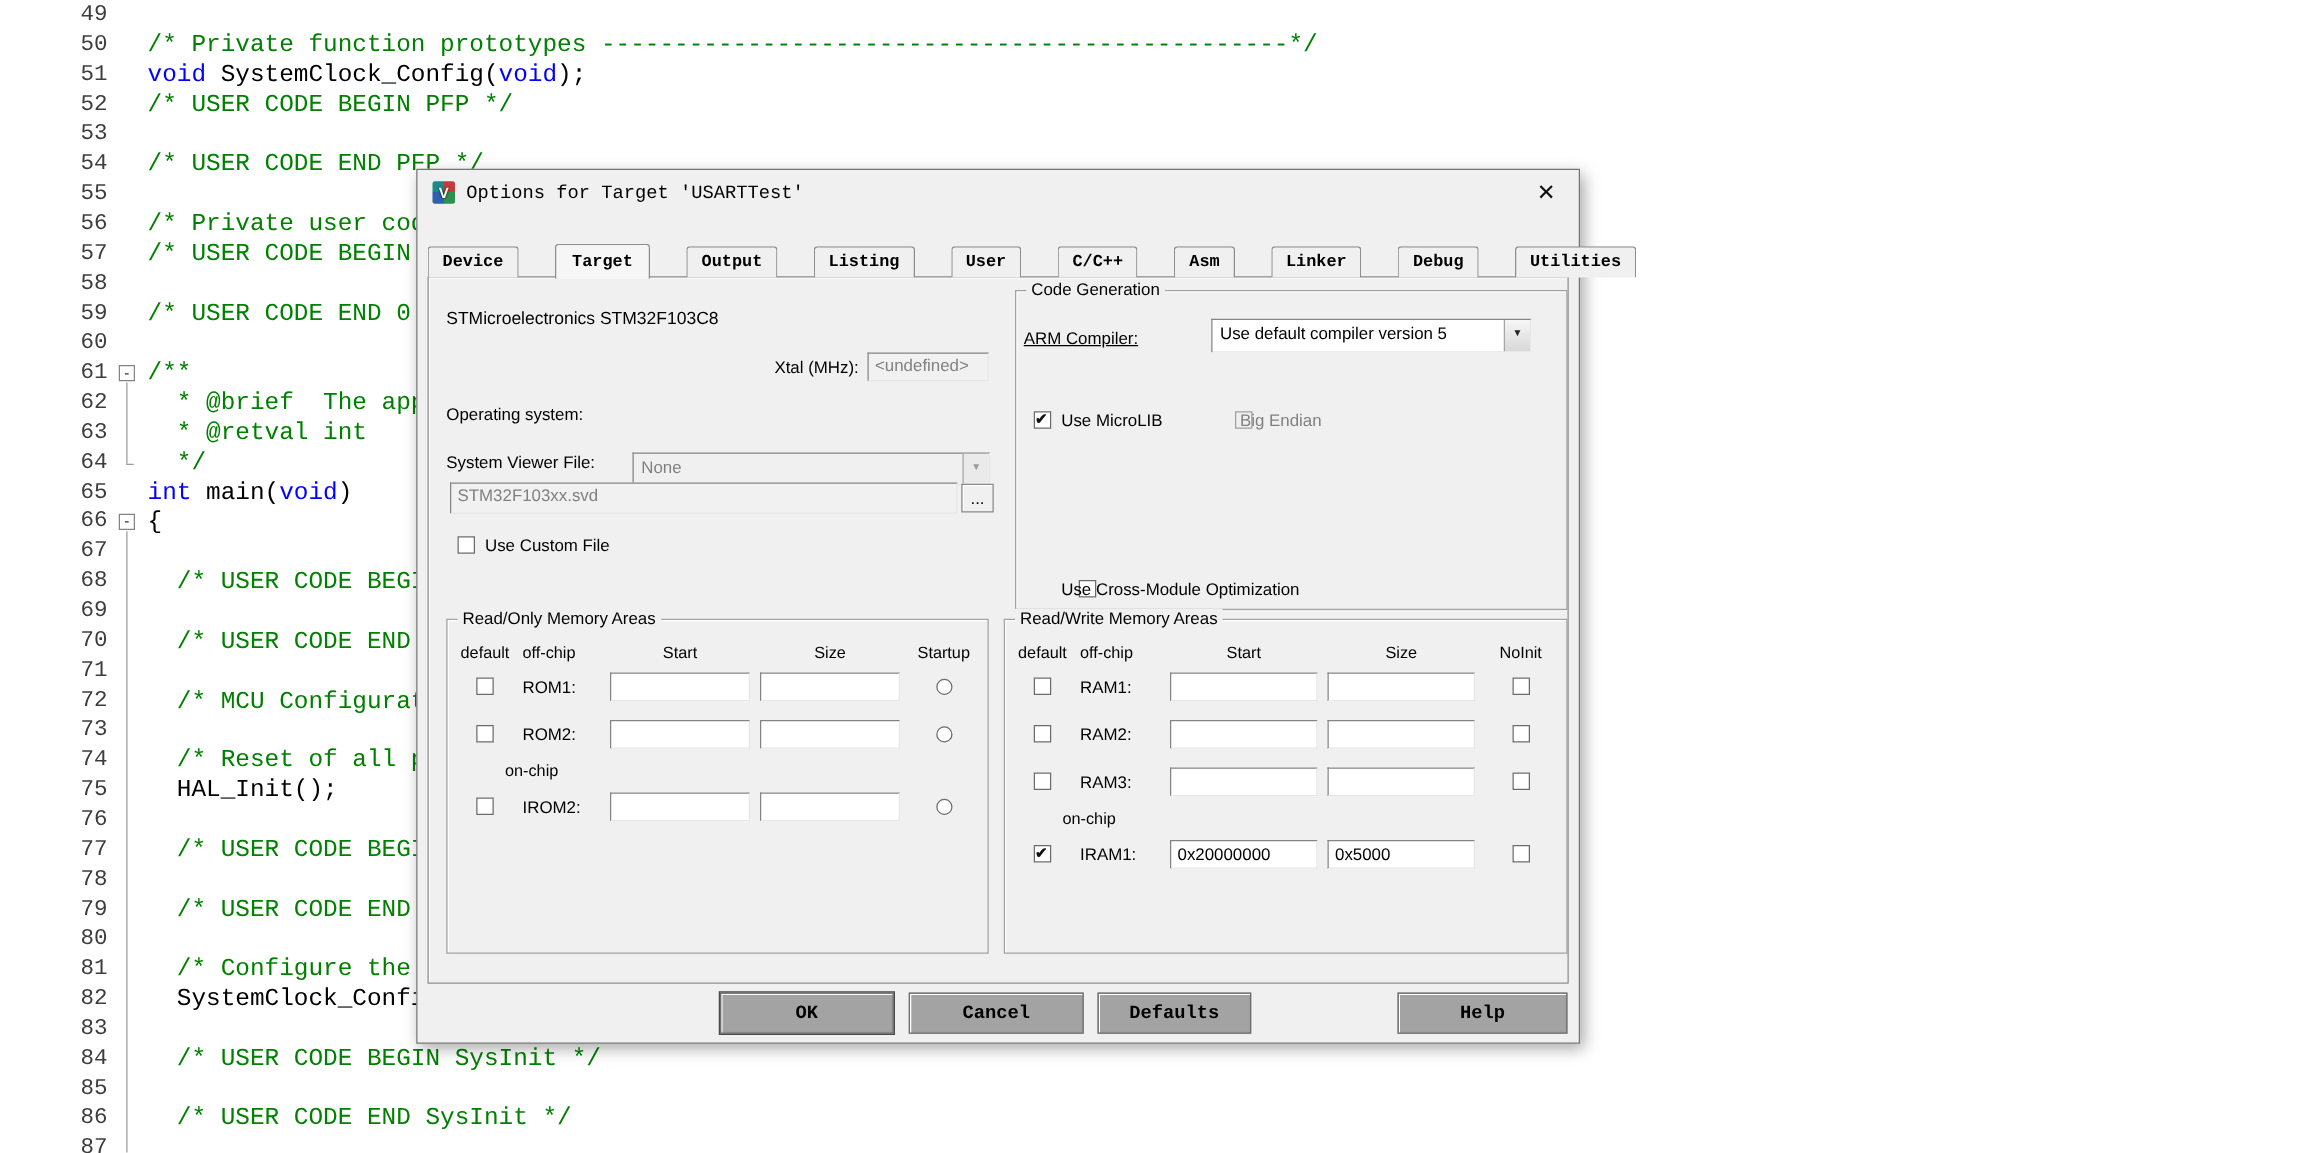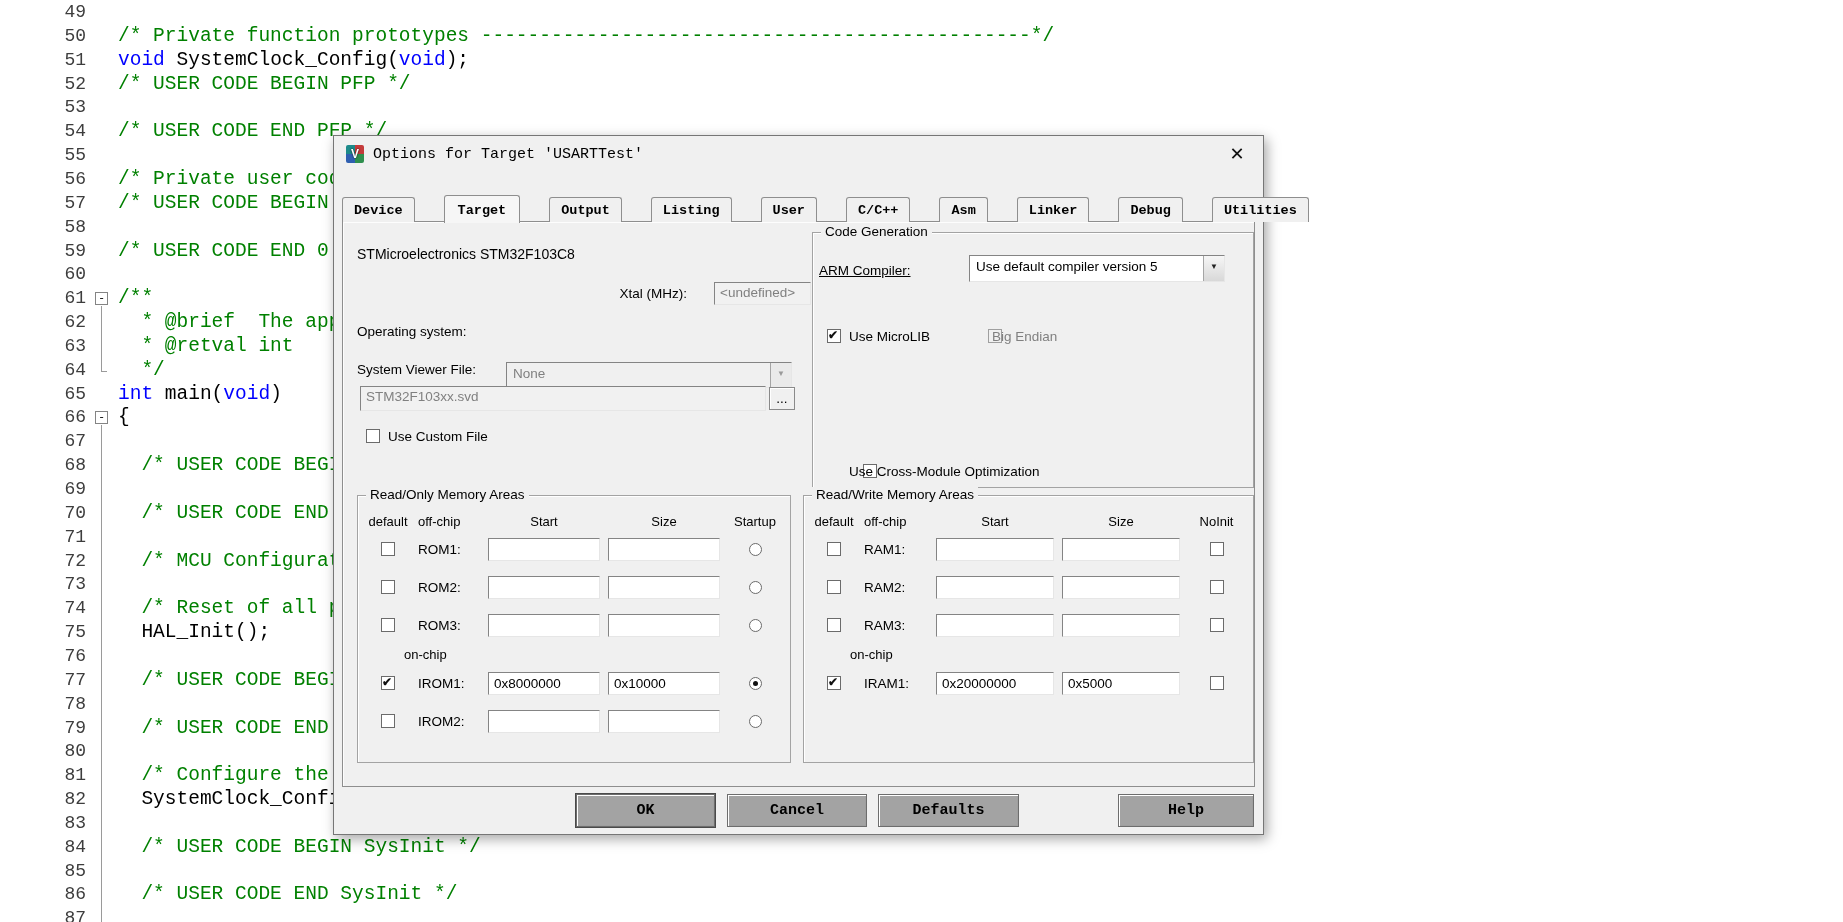--- a/index.html
+++ b/index.html
@@ -100,21 +100,21 @@
 
   
   .btnrow { position:absolute; left:0; top:658px; width:100%; height:33px; }
   .btn { position:absolute; height:33px; background:#a3a3a3; border:1px solid #6d6d6d;
          box-shadow:inset 1px 1px 0 #ffffff, inset -1px -1px 0 #9f9f9f;
          font-family:"Liberation Mono", monospace; font-weight:700; font-size:15px;
          text-align:center; line-height:31px; }
   .btn.defaultbtn { box-shadow:0 0 0 1px #4a4a4a, inset 1px 1px 0 #ffffff, inset -1px -1px 0 #9f9f9f; }
   .btn:nth-child(1) { left:242px; width:139px; }
   .btn:nth-child(2) { left:393px; width:140px; }
-  .btn:nth-child(3) { left:544px; width:141px; }
+  .btn:nth-child(3) { left:544px; width:123px; }
   .btn:nth-child(4) { left:784px; width:136px; }
 </style>
 </head>
 <body>
 
 <div id="editor">
     <div class="ed-line" style="top: 1px;"><span class="ln">49</span><span class="code"></span></div>
     <div class="ed-line" style="top: 24.85px;"><span class="ln">50</span><span class="code"><span class="tk-c">/* Private function prototypes -----------------------------------------------*/</span></span></div>
     <div class="ed-line" style="top: 48.7px;"><span class="ln">51</span><span class="code"><span class="tk-k">void</span><span class="tk-p"> SystemClock_Config(</span><span class="tk-k">void</span><span class="tk-p">);</span></span></div>
     <div class="ed-line" style="top: 72.55px;"><span class="ln">52</span><span class="code"><span class="tk-c">/* USER CODE BEGIN PFP */</span></span></div>
@@ -180,21 +180,21 @@
       <div class="tab">Debug</div>
       <div class="tab">Utilities</div>
     </div>
 
   <div class="page">
 
     
     <div class="abs lbl" style="left:14px; top:24px; font-size:14px;">STMicroelectronics STM32F103C8</div>
 
     <div class="abs lbl" style="left:199px; top:64px; width:145px; text-align:right;">Xtal (MHz):</div>
-    <div class="abs tfield disabled" style="left:351px; top:60px; width:97px; height:23px;margin-left:20px;">&lt;undefined&gt;</div>
+    <div class="abs tfield disabled" style="left:351px; top:60px; width:97px; height:23px;">&lt;undefined&gt;</div>
 
     <div class="abs lbl" style="left:14px; top:102px;">Operating system:</div>
     <div class="abs combo disabled" style="left:163px; top:96px; width:286px; height:26px;">
       <span class="combo-text">None</span>
       <span class="combo-btn">▼</span>
     </div>
 
     <div class="abs lbl" style="left:14px; top:140px;">System Viewer File:</div>
     <div class="abs tfield disabled" style="left:17px; top:164px; width:406px; height:25px;">STM32F103xx.svd</div>
     <div class="abs btnmini" style="left:426px; top:165px; width:26px; height:23px; background:#f0f0f0;
@@ -241,35 +241,21 @@
             <input class="field" style="">
             <span class="radio mc-4"></span>
           </div>
           <div class="memgrid memrow">
             <span class="cb mc-0"></span>
             <span>ROM2:</span>
             <input class="field" style="">
             <input class="field" style="">
             <span class="radio mc-4"></span>
           </div>
-          <div class="memgrid memrow">
-            <span class="cb mc-0"></span>
-            <span>ROM3:</span>
-            <input class="field" style="">
-            <input class="field" style="">
-            <span class="radio mc-4"></span>
-          </div>
           <div class="onchip-row">on-chip</div>
-          <div class="memgrid memrow">
-            <span class="cb mc-0 checked"></span>
-            <span>IROM1:</span>
-            <input class="field" value="0x8000000" style="">
-            <input class="field" value="0x10000" style="">
-            <span class="radio mc-4 selected"></span>
-          </div>
           <div class="memgrid memrow">
             <span class="cb mc-0"></span>
             <span>IROM2:</span>
             <input class="field" style="">
             <input class="field" style="">
             <span class="radio mc-4"></span>
           </div>
         </div>
     </div>
 

